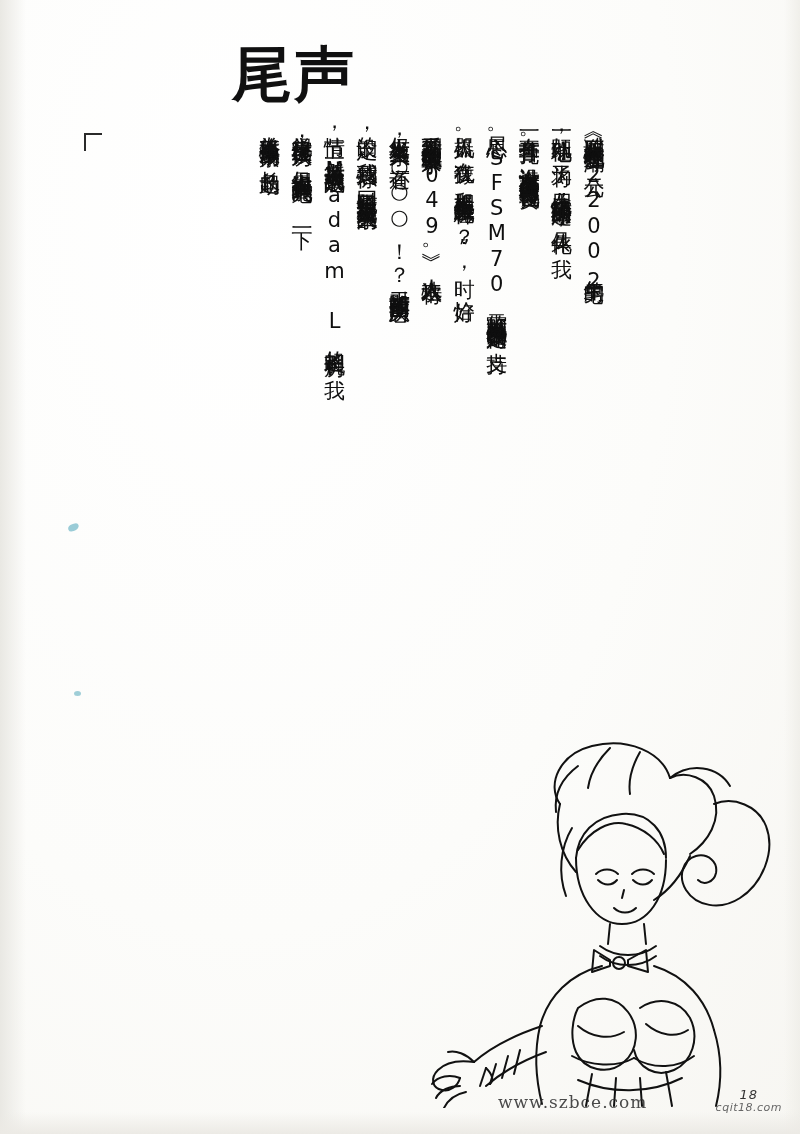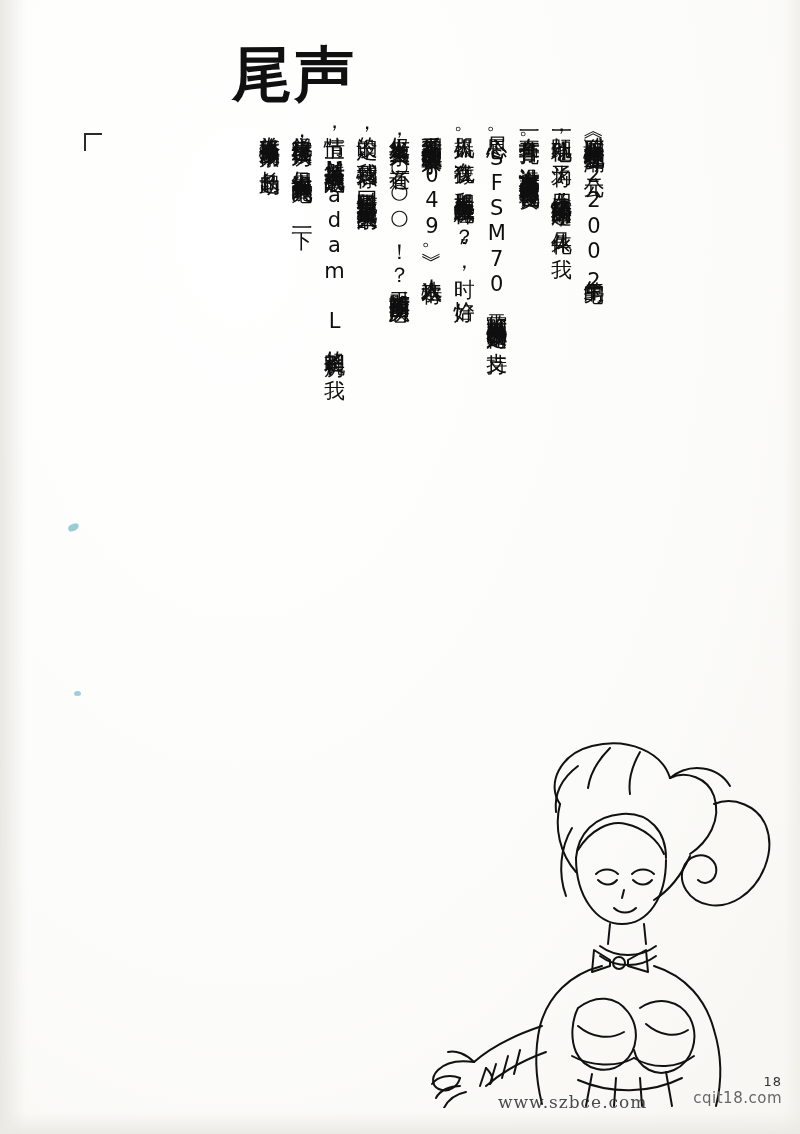--- a/index.html
+++ b/index.html
@@ -108,33 +108,34 @@
     font-family: "DejaVu Serif", serif;
     font-size: 17px;
     color: #2b2b2b;
     letter-spacing: 1px;
     opacity: 0.85;
     text-align: right;
   }
   #page-number-box {
     position: absolute;
     right: 18px;
-    bottom: 28px;
-    text-align: right;
+    bottom: 20px;
+    text-align: center;
     line-height: 1.1;
+    font-style: italic;
   }
   #page-number-box .pn-top {
     font-family: "DejaVu Sans", sans-serif;
     font-size: 13px;
     color: #333;
     letter-spacing: 1px;
   }
   #page-number-box .pn-sub {
     font-family: "DejaVu Sans", sans-serif;
-    font-size: 15px;
+    font-size: 11px;
     color: #666;
     letter-spacing: 0.5px;
   }
   .ink-blue-1 {
     position: absolute;
     left: 68px; top: 524px;
     width: 11px; height: 7px;
     background: #6fb7c8;
     opacity: .7;
     border-radius: 50% 40% 60% 45%;

